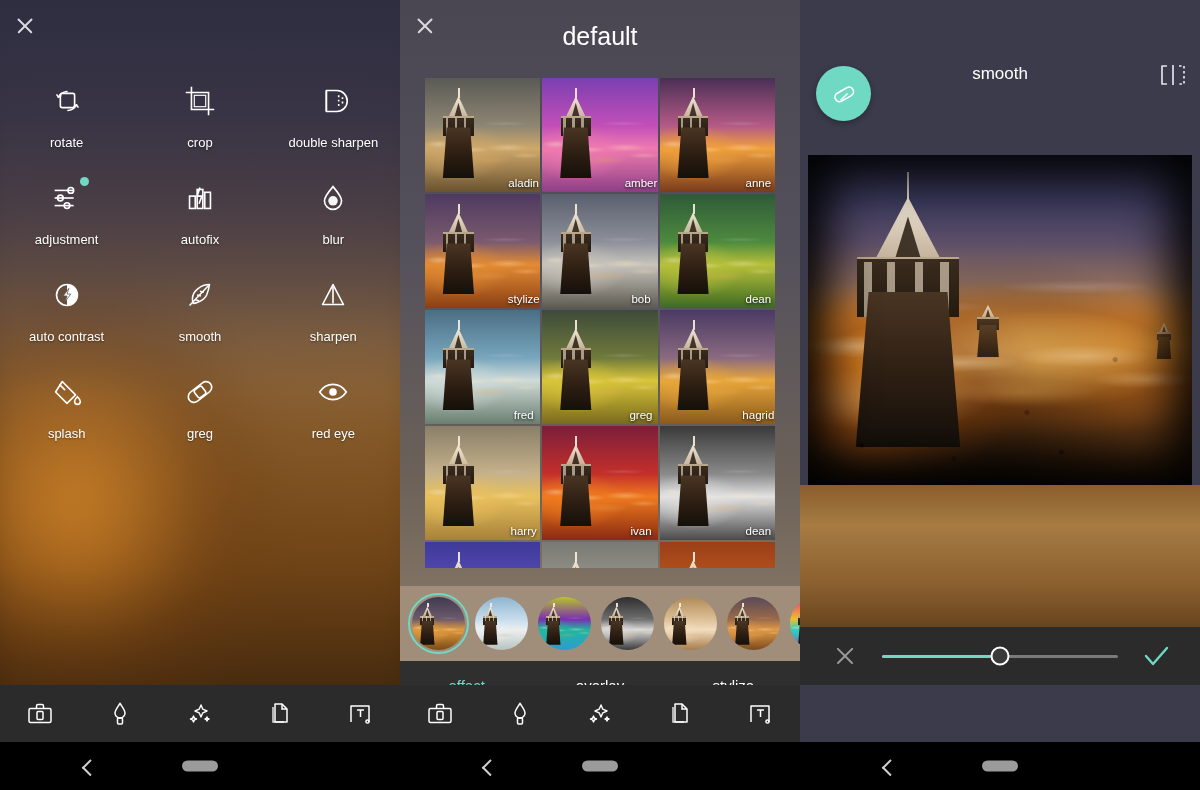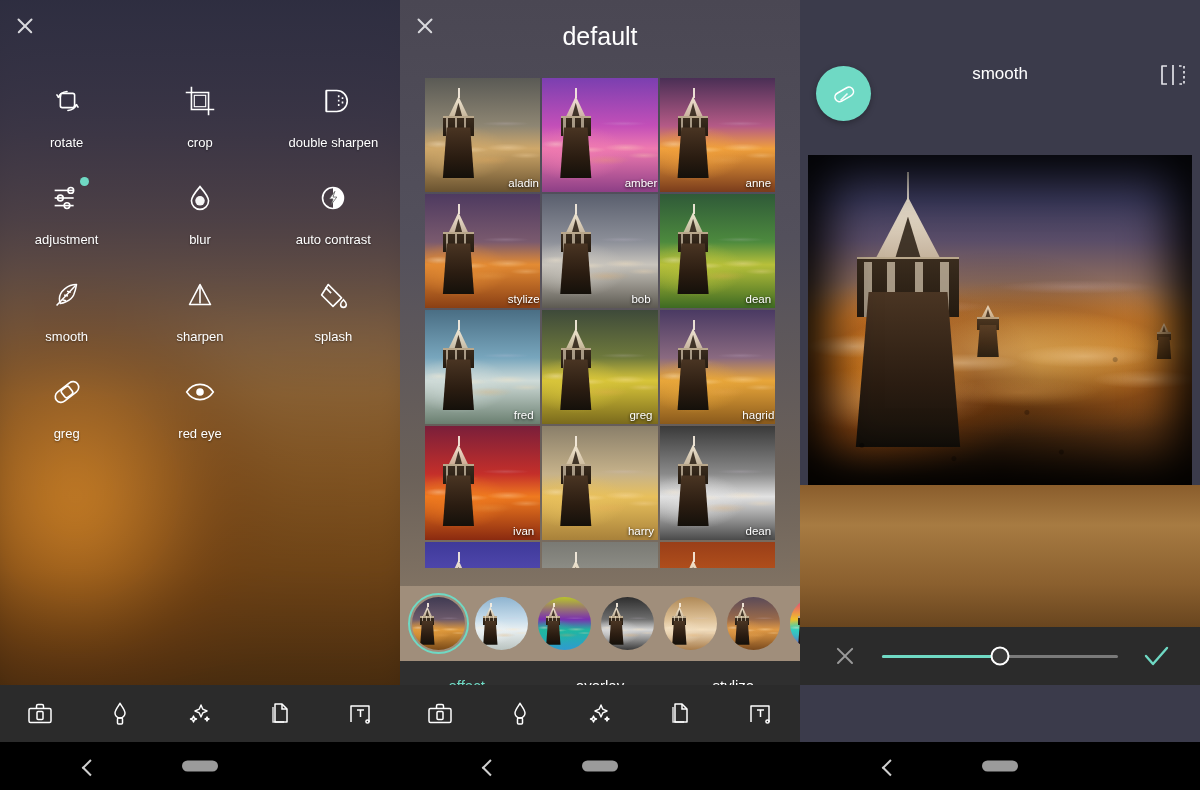--- a/index.html
+++ b/index.html
@@ -339,20 +339,31 @@
             <path d="M7 20h20"></path>
               <circle cx="13" cy="20" r="3"></circle>
             <path d="M7 28h20"></path>
               <circle cx="20" cy="28" r="3"></circle>
           </svg>
           <span class="badge-dot"></span>
         </span>
         <span class="lbl">adjustment</span>
       </div>
 
+      <div class="tool">
+        <span class="ic">
+          <svg viewBox="0 0 40 40" fill="none" stroke="#fff" stroke-width="1.7">
+            <rect x="9" y="18" width="6" height="13"></rect>
+            <rect x="17" y="11" width="6" height="20"></rect>
+            <rect x="25" y="14" width="6" height="17"></rect>
+            <path d="M20 9l-3 9h5l-3 8" stroke-linejoin="round"></path>
+          </svg>
+        </span>
+        <span class="lbl">autofix</span>
+      </div>
 
       <div class="tool">
         <span class="ic">
           <svg viewBox="0 0 40 40">
             <path d="M20 8c6 7 9 11 9 15a9 9 0 0 1-18 0c0-4 3-8 9-15z" fill="none" stroke="#fff" stroke-width="1.7"></path>
             <circle cx="20" cy="23" r="5" fill="#fff" opacity=".95"></circle>
           </svg>
         </span>
         <span class="lbl">blur</span>
       </div>
@@ -592,46 +603,46 @@
             <div class="roof"></div>
             <div class="gallery"></div>
             <div class="col" style="left:14%"></div>
             <div class="col" style="left:40%"></div>
             <div class="col" style="left:66%"></div>
             <div class="base"></div>
           </div>
           <div class="pname">hagrid</div>
         </div>
         <div class="preset">
+          <div class="thumbphoto" style="background:radial-gradient(ellipse 60% 34% at 30% 66%, #e8c05ccc, transparent 72%),linear-gradient(to bottom, #8a7f6a 0%, #c6b28a 42%, #e8c05c 62%, #a8813a 100%)"></div>
+          <div class="clouds" style="opacity:.45"></div>
+          <div class="tower" style="left:14%;top:16%;width:30%;height:72%;">
+            <div class="spire"></div>
+            <div class="roof"></div>
+            <div class="gallery"></div>
+            <div class="col" style="left:14%"></div>
+            <div class="col" style="left:40%"></div>
+            <div class="col" style="left:66%"></div>
+            <div class="base"></div>
+          </div>
+          <div class="pname">harry</div>
+        </div>
+        <div class="preset">
           <div class="thumbphoto" style="background:radial-gradient(ellipse 60% 34% at 30% 66%, #ef7a1fcc, transparent 72%),linear-gradient(to bottom, #7a1f3a 0%, #c42f2a 42%, #ef7a1f 62%, #8a2a10 100%)"></div>
           <div class="clouds" style="opacity:.45"></div>
           <div class="tower" style="left:14%;top:16%;width:30%;height:72%;">
             <div class="spire"></div>
             <div class="roof"></div>
             <div class="gallery"></div>
             <div class="col" style="left:14%"></div>
             <div class="col" style="left:40%"></div>
             <div class="col" style="left:66%"></div>
             <div class="base"></div>
           </div>
           <div class="pname">ivan</div>
-        </div>
-        <div class="preset">
-          <div class="thumbphoto" style="background:radial-gradient(ellipse 60% 34% at 30% 66%, #e8c05ccc, transparent 72%),linear-gradient(to bottom, #8a7f6a 0%, #c6b28a 42%, #e8c05c 62%, #a8813a 100%)"></div>
-          <div class="clouds" style="opacity:.45"></div>
-          <div class="tower" style="left:14%;top:16%;width:30%;height:72%;">
-            <div class="spire"></div>
-            <div class="roof"></div>
-            <div class="gallery"></div>
-            <div class="col" style="left:14%"></div>
-            <div class="col" style="left:40%"></div>
-            <div class="col" style="left:66%"></div>
-            <div class="base"></div>
-          </div>
-          <div class="pname">harry</div>
         </div>
         <div class="preset">
           <div class="thumbphoto" style="background:radial-gradient(ellipse 60% 34% at 30% 66%, #e2e2e2cc, transparent 72%),linear-gradient(to bottom, #3a3a3a 0%, #8a8a8a 42%, #e2e2e2 62%, #4a4a4a 100%)"></div>
           <div class="clouds" style="opacity:.45"></div>
           <div class="tower" style="left:14%;top:16%;width:30%;height:72%;">
             <div class="spire"></div>
             <div class="roof"></div>
             <div class="gallery"></div>
             <div class="col" style="left:14%"></div>
             <div class="col" style="left:40%"></div>

